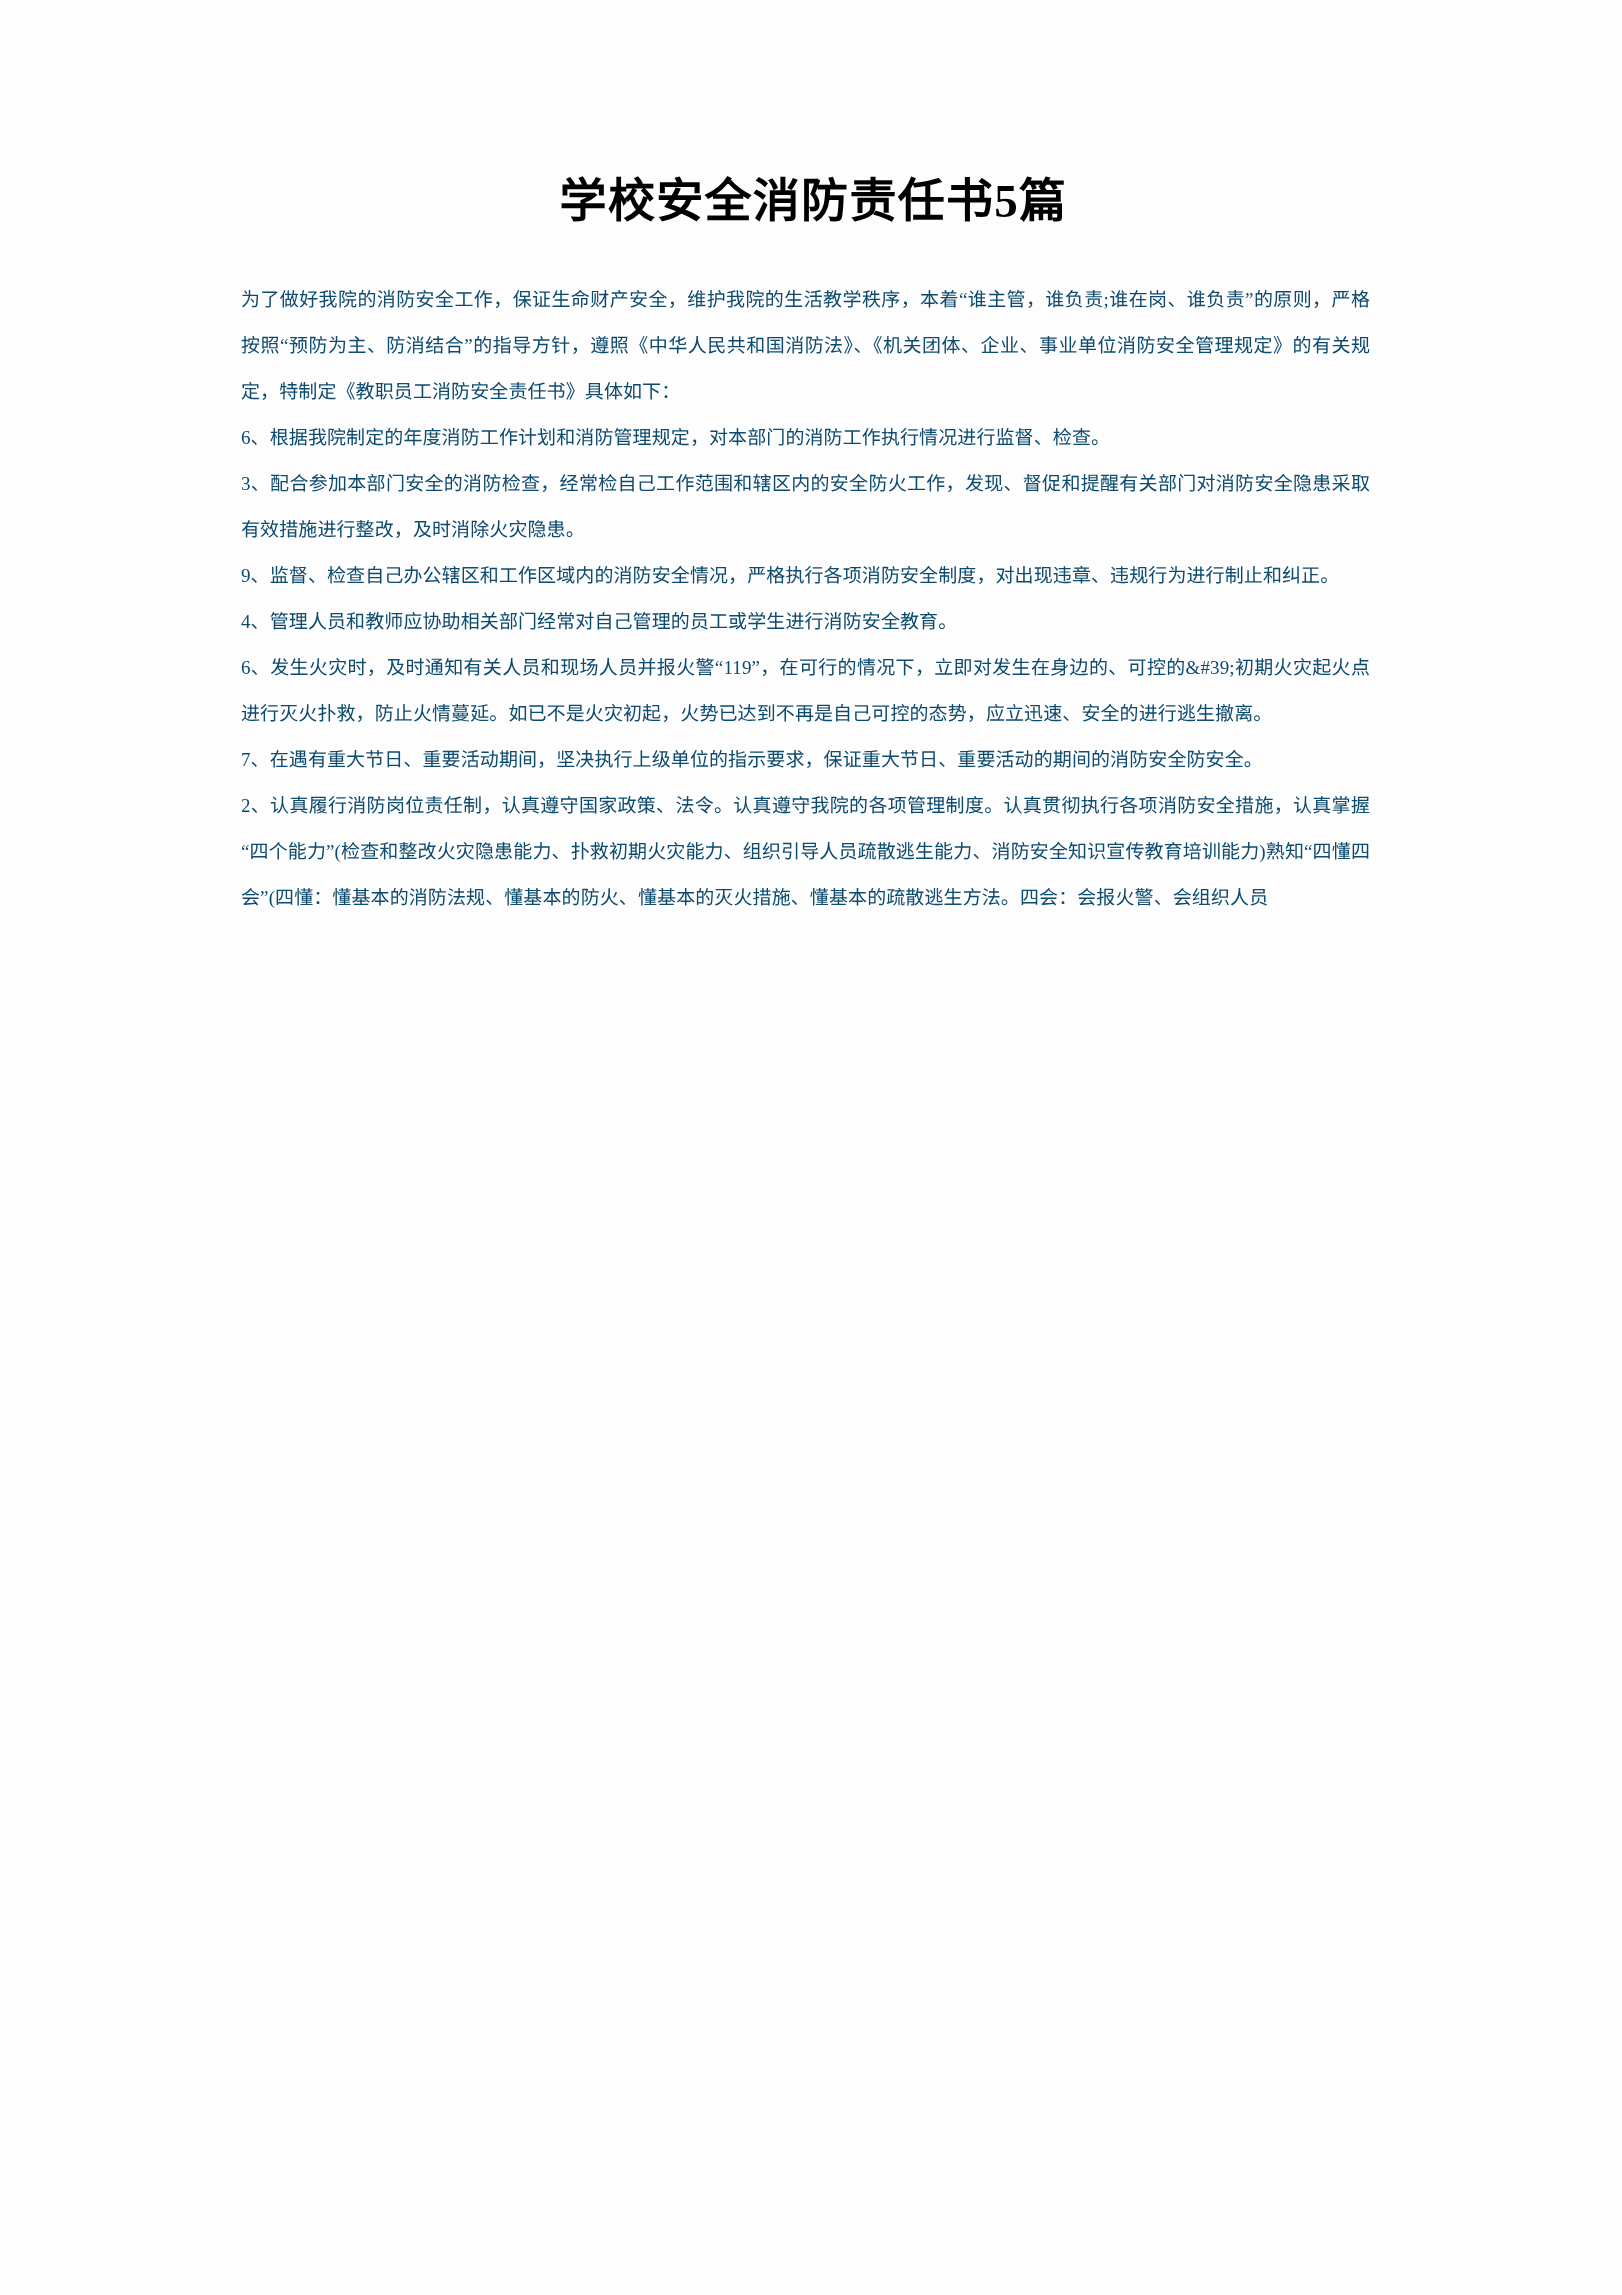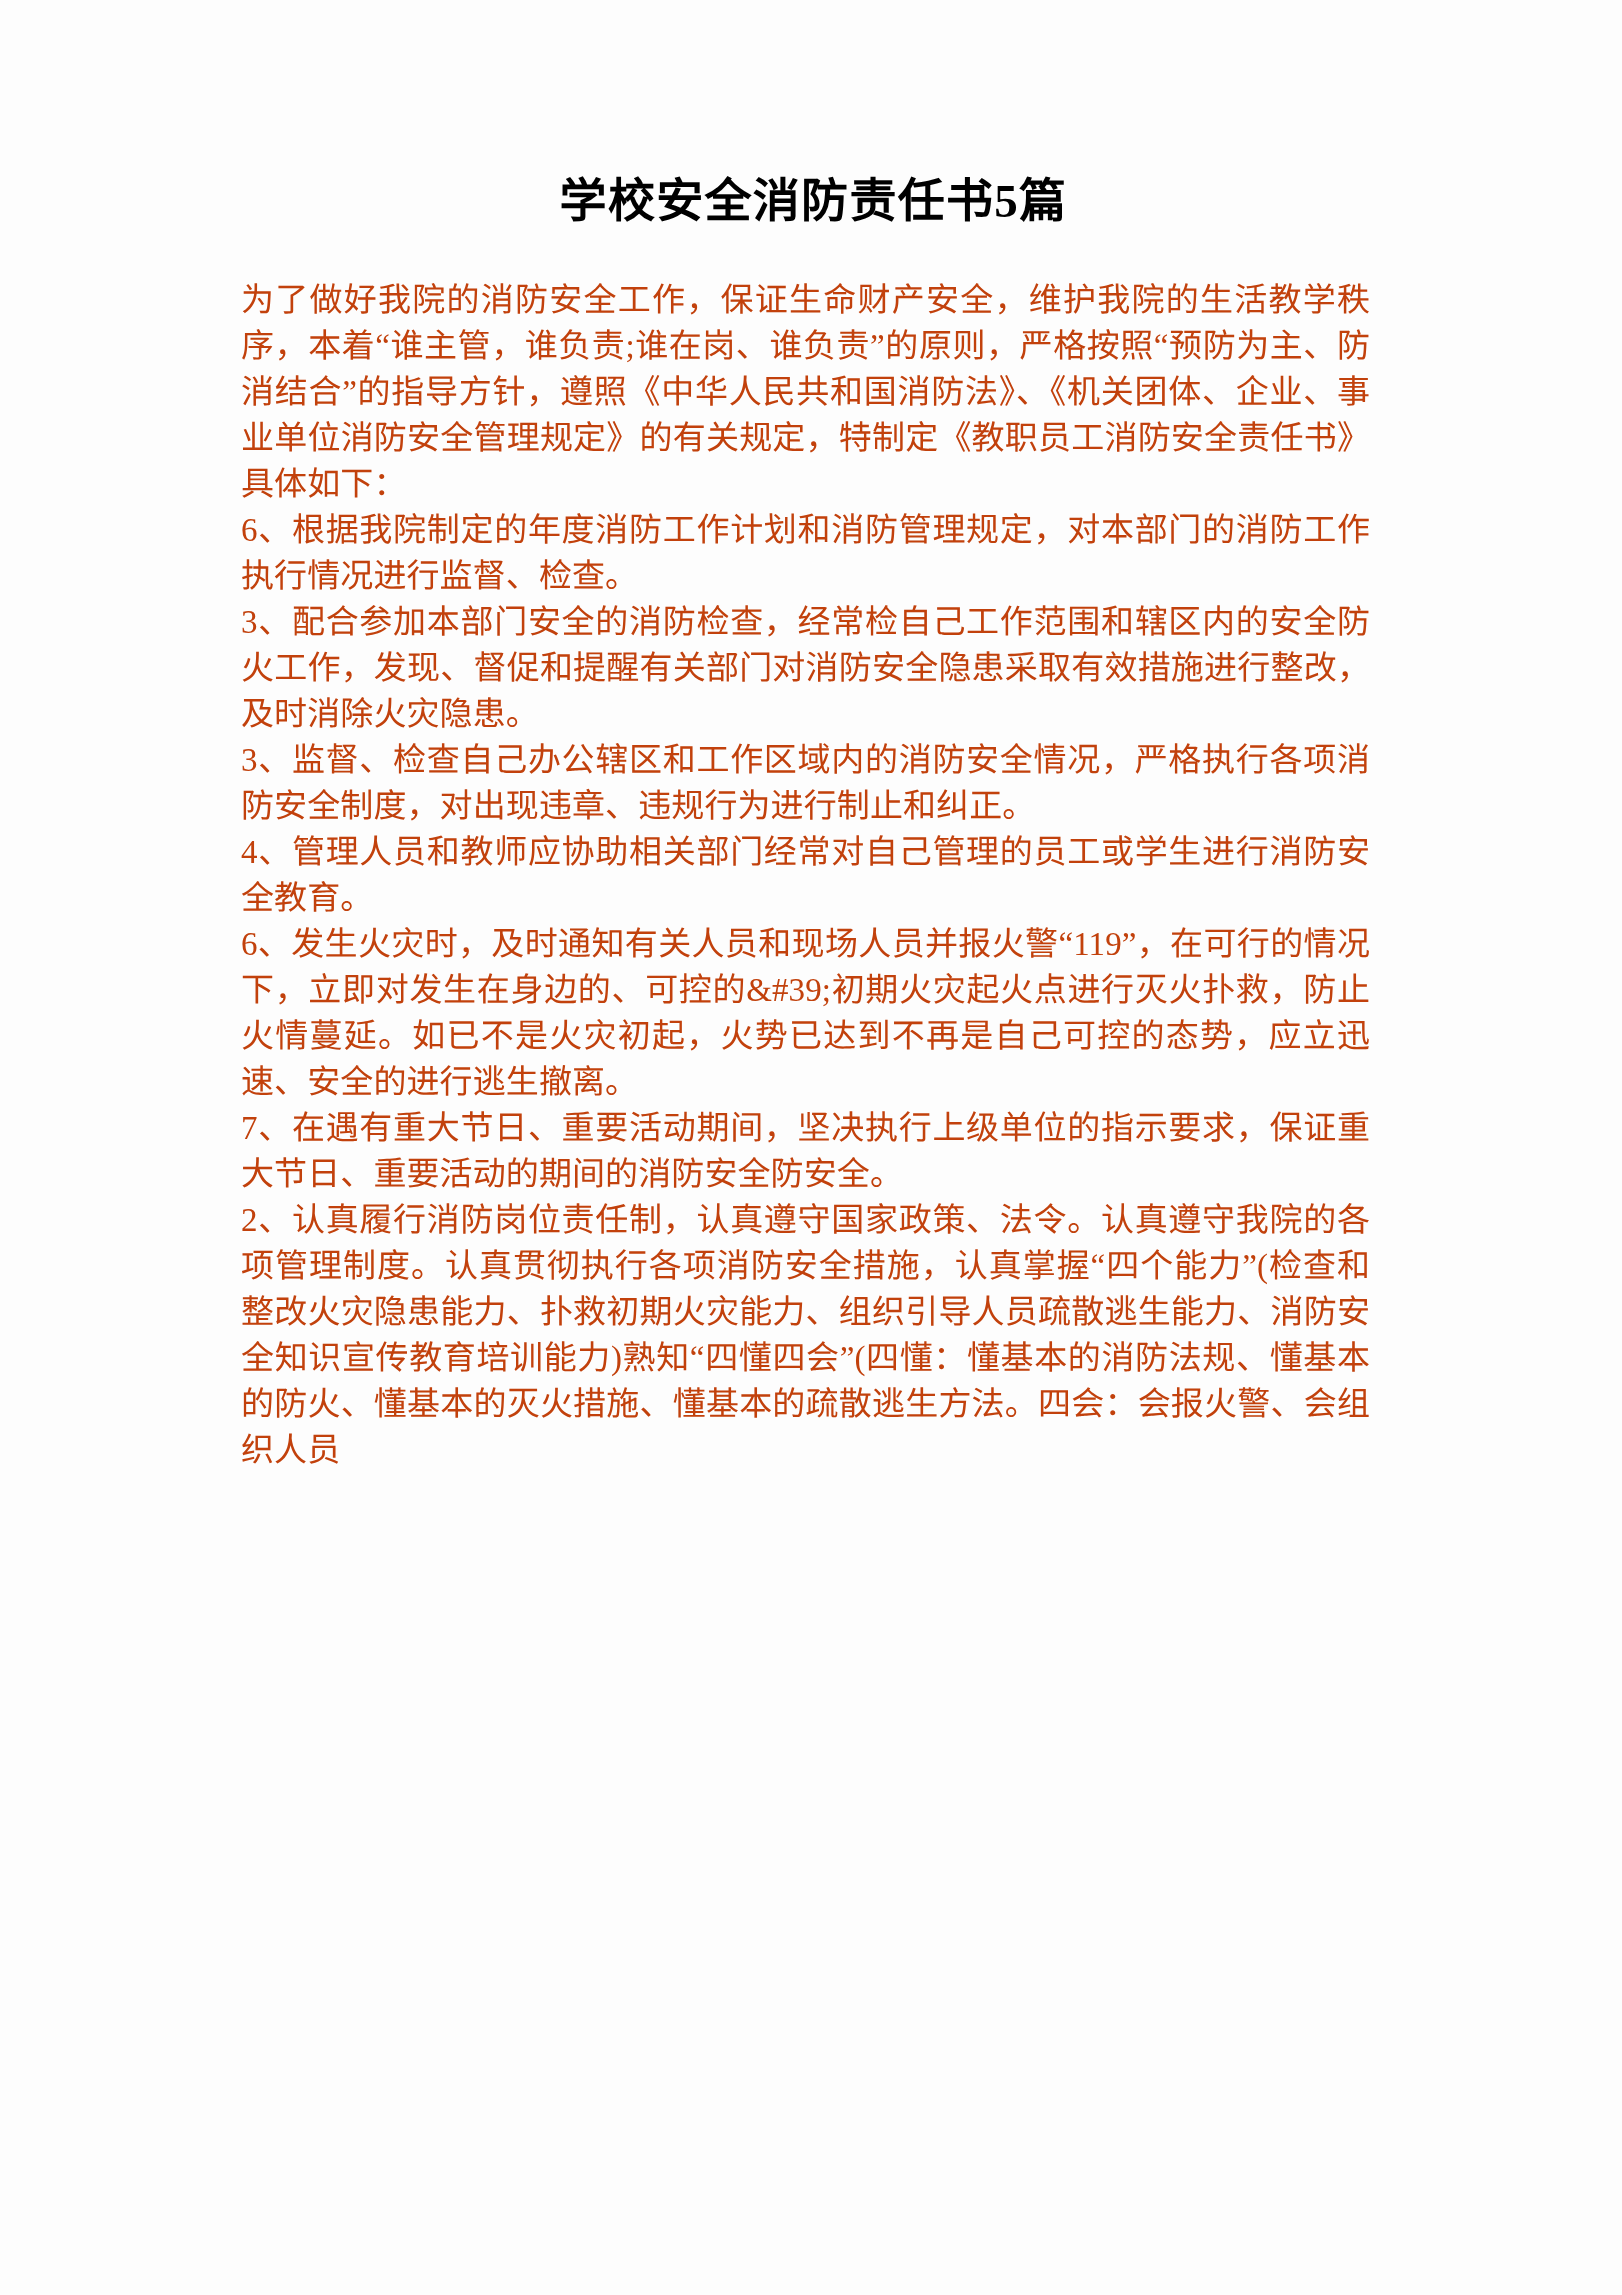--- a/index.html
+++ b/index.html
@@ -41,23 +41,23 @@
   }
 
   .body-block {
     margin-top: 48px;
   }
 
   .para {
     margin: 0 16px 0 0;
     padding: 0;
     font-family: "Liberation Serif", "DejaVu Serif", serif;
-    font-size: 33px;
+    font-size: 19px;
     line-height: 46px;
-    color: #c2410c;
+    color: #0c4a6e;
     text-align: justify;
     text-justify: inter-character;
     letter-spacing: 0.1px;
     word-break: break-all;
   }
 
   .para + .para {
     margin-top: 0px;
   }
 </style>
@@ -71,21 +71,21 @@
 
     <div class="body-block">
 
       <p class="para">为了做好我院的消防安全工作，保证生命财产安全，维护我院的生活教学秩序，本着“谁主管，谁负责;谁在岗、谁负责”的原则，严格按照“预防为主、防消结合”的指导方针，遵照《中华人民共和国消防法》、《机关团体、企业、事业单位消防安全管理规定》的有关规定，特制定《教职员工消防安全责任书》具体如下：</p>
 
 
       <p class="para">6、根据我院制定的年度消防工作计划和消防管理规定，对本部门的消防工作执行情况进行监督、检查。</p>
 
       <p class="para">3、配合参加本部门安全的消防检查，经常检自己工作范围和辖区内的安全防火工作，发现、督促和提醒有关部门对消防安全隐患采取有效措施进行整改，及时消除火灾隐患。</p>
 
-      <p class="para">3、监督、检查自己办公辖区和工作区域内的消防安全情况，严格执行各项消防安全制度，对出现违章、违规行为进行制止和纠正。</p>
+      <p class="para">9、监督、检查自己办公辖区和工作区域内的消防安全情况，严格执行各项消防安全制度，对出现违章、违规行为进行制止和纠正。</p>
 
       <p class="para">4、管理人员和教师应协助相关部门经常对自己管理的员工或学生进行消防安全教育。</p>
 
       <p class="para">6、发生火灾时，及时通知有关人员和现场人员并报火警“119”，在可行的情况下，立即对发生在身边的、可控的&amp;#39;初期火灾起火点进行灭火扑救，防止火情蔓延。如已不是火灾初起，火势已达到不再是自己可控的态势，应立迅速、安全的进行逃生撤离。</p>
 
       <p class="para">7、在遇有重大节日、重要活动期间，坚决执行上级单位的指示要求，保证重大节日、重要活动的期间的消防安全防安全。</p>
 
       <p class="para">2、认真履行消防岗位责任制，认真遵守国家政策、法令。认真遵守我院的各项管理制度。认真贯彻执行各项消防安全措施，认真掌握“四个能力”(检查和整改火灾隐患能力、扑救初期火灾能力、组织引导人员疏散逃生能力、消防安全知识宣传教育培训能力)熟知“四懂四会”(四懂：懂基本的消防法规、懂基本的防火、懂基本的灭火措施、懂基本的疏散逃生方法。四会：会报火警、会组织人员</p>
 
     </div>

